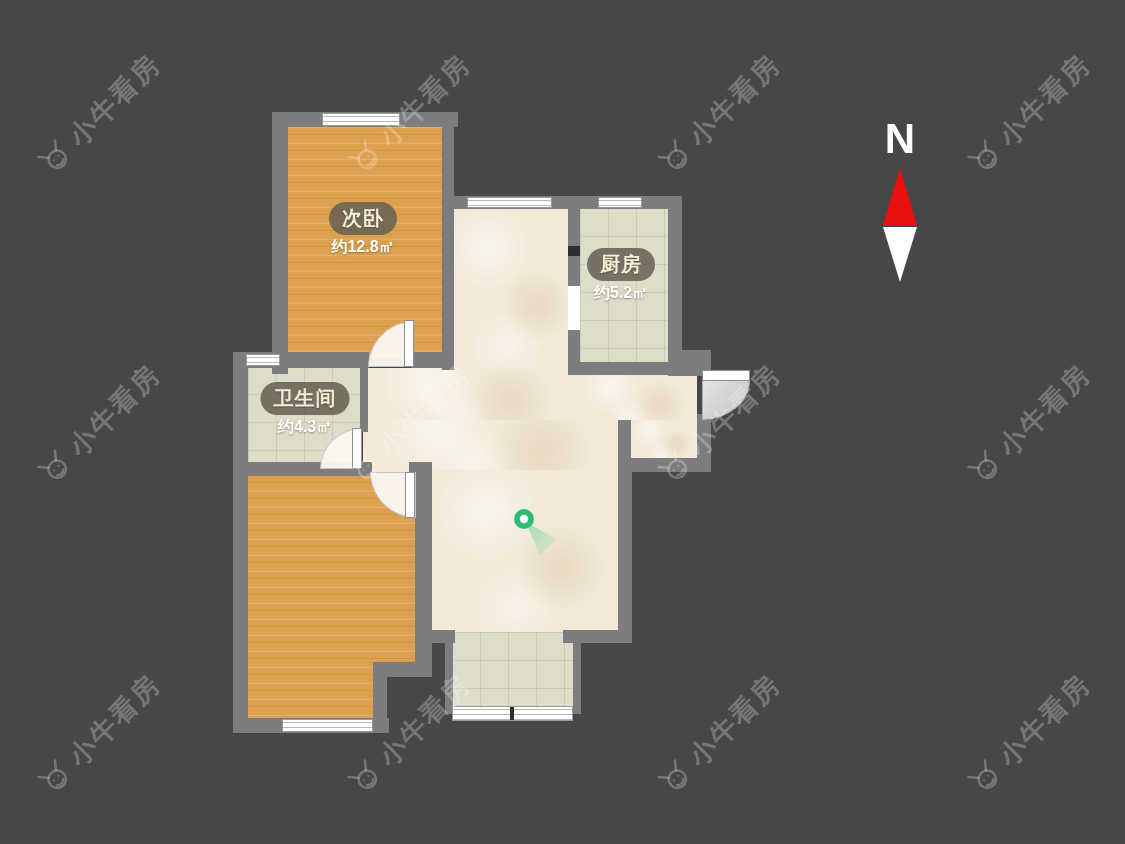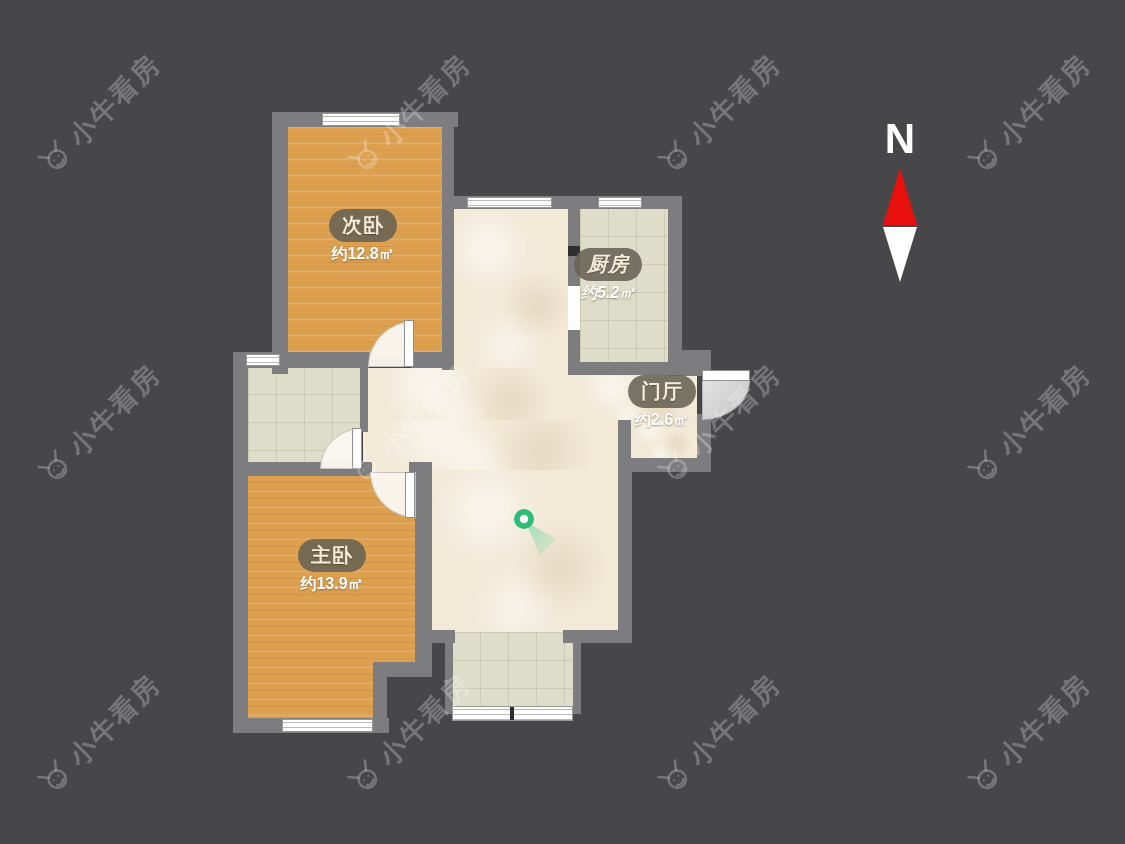--- a/index.html
+++ b/index.html
@@ -129,35 +129,31 @@
 
   <div class="door-disc" style="left:370px;top:472px;width:46px;height:46px;border-radius:0 0 0 100%;"></div>
   <div class="door-leaf" style="left:405px;top:472px;width:10px;height:46px;"></div>
 
   <div class="door-disc" style="left:320px;top:428px;width:42px;height:41px;border-radius:100% 0 0 0;"></div>
   <div class="door-leaf" style="left:352px;top:428px;width:10px;height:41px;"></div>
 
   <div class="door-disc entry" style="left:702px;top:380px;width:48px;height:40px;border-radius:0 0 100% 0;"></div>
   <div class="door-leaf" style="left:702px;top:370px;width:48px;height:11px;"></div>
 
-  <div class="room-label" style="left:363px;top:237px;">
+  <div class="room-label" style="left:363px;top:230px;">
     <span class="room-pill">次卧</span>
     <div class="room-area">约12.8㎡</div>
   </div>
-  <div class="room-label" style="left:608px;top:276px;font-style:italic;">
+  <div class="room-label" style="left:621px;top:276px;">
     <span class="room-pill">厨房</span>
     <div class="room-area">约5.2㎡</div>
   </div>
-  <div class="room-label" style="left:662px;top:403px;">
-    <span class="room-pill">门厅</span>
-    <div class="room-area">约2.6㎡</div>
-  </div>
-  <div class="room-label" style="left:332px;top:567px;">
-    <span class="room-pill">主卧</span>
-    <div class="room-area">约13.9㎡</div>
+  <div class="room-label" style="left:305px;top:410px;">
+    <span class="room-pill">卫生间</span>
+    <div class="room-area">约4.3㎡</div>
   </div>
 
   <svg id="marker" width="70" height="70" viewBox="0 0 70 70">
     <defs>
       <linearGradient id="coneGrad" x1="0" y1="0" x2="1" y2="1">
         <stop offset="0" stop-color="#7fd9ab" stop-opacity="0.75"></stop>
         <stop offset="1" stop-color="#7fd9ab" stop-opacity="0.05"></stop>
       </linearGradient>
     </defs>
     <polygon points="28,22 58,39 42,56" fill="url(#coneGrad)"></polygon>

